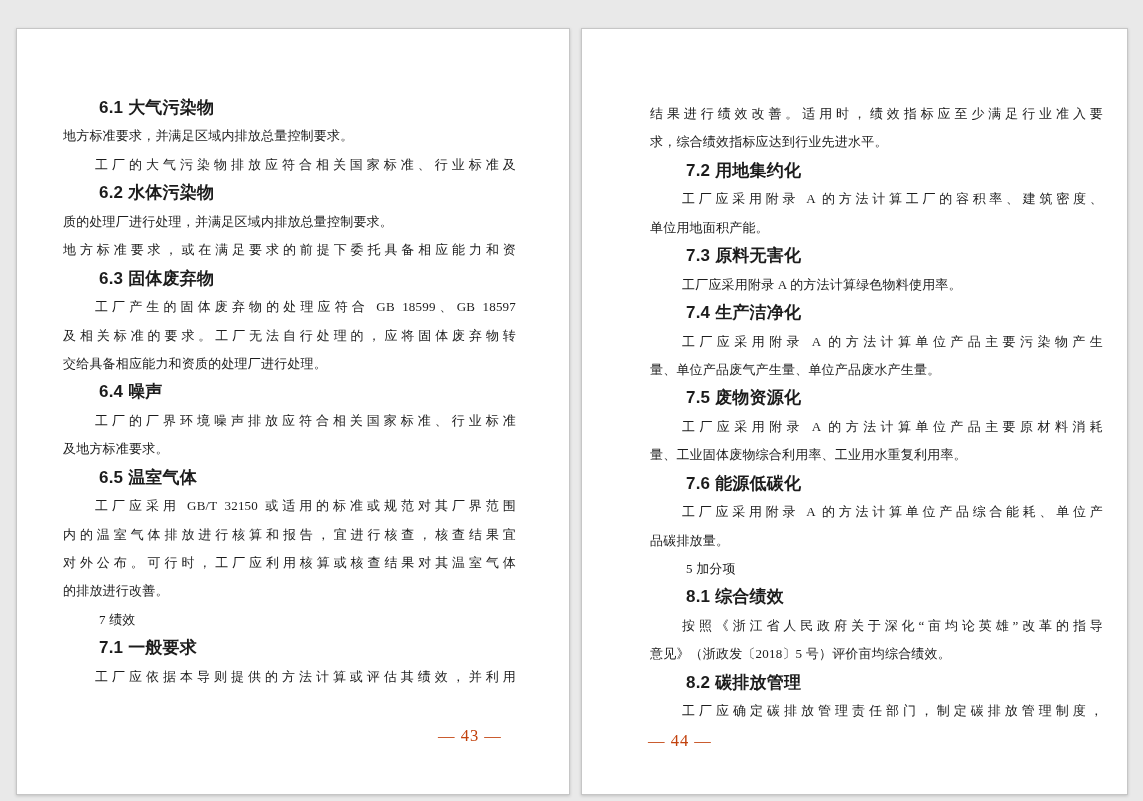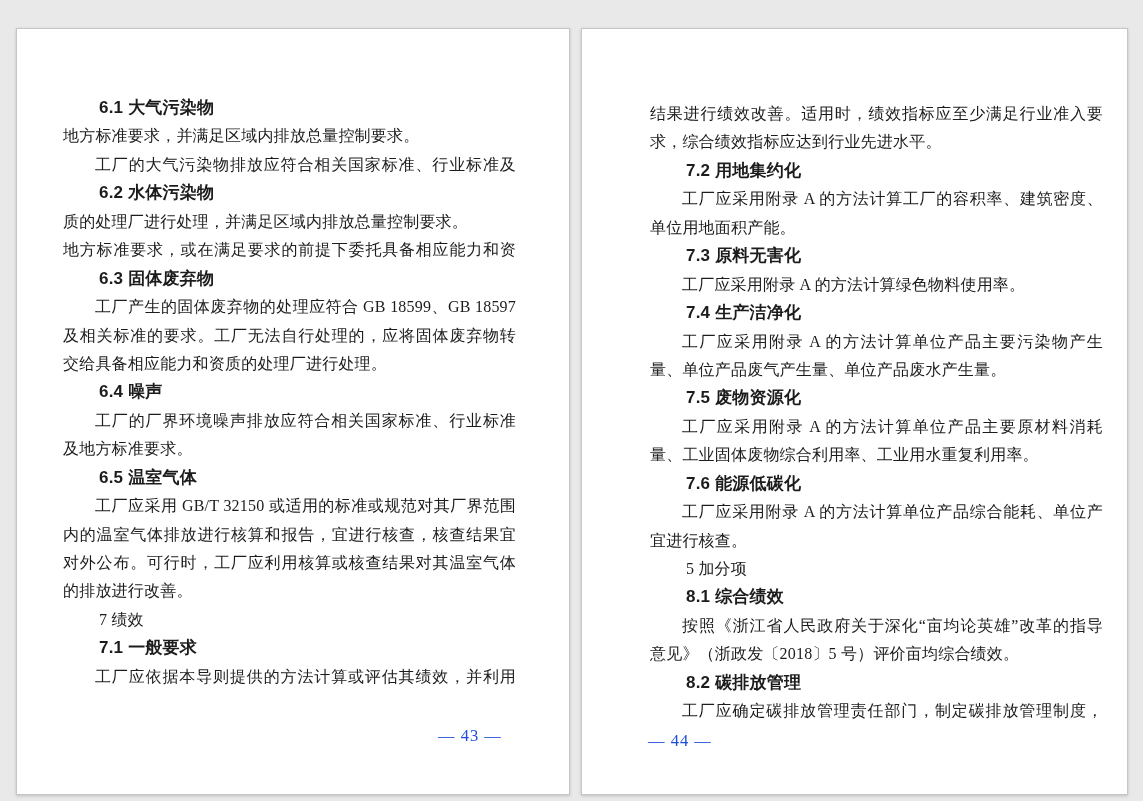--- a/index.html
+++ b/index.html
@@ -25,21 +25,21 @@
   .textarea{
     position:absolute;
     width:453px;
     color:#1c1c1c;
   }
   .page-left .textarea{left:46px;top:65px;}
   .page-right .textarea{left:68px;top:71px;}
   .line{
     height:28.45px;
     line-height:28.45px;
-    font-size:16px;
+    font-size:13px;
     white-space:nowrap;
     letter-spacing:0.2px;
   }
   .line.just{
     white-space:normal;
     text-align:justify;
     text-align-last:justify;
     text-justify:inter-character;
   }
   .h1{
@@ -52,21 +52,21 @@
     font-family:"Liberation Sans","DejaVu Sans",sans-serif;
     font-size:17px;
   }
   .p-first{padding-left:32px;}
   .p-single{padding-left:32px;}
   .p-cont{padding-left:0;}
   .p-last{padding-left:0;}
   .pagenum{
     position:absolute;
     font-size:16.5px;
-    color:#1d4ed8;
+    color:#c2410c;
     letter-spacing:1px;
     white-space:nowrap;
     text-align:center;
   }
   .pagenum-left{left:421px;top:697px;}
   .pagenum-right{left:66px;top:702px;}
 </style>
 </head>
 <body>
 
@@ -109,21 +109,21 @@
         <div class="line h2">7.3 原料无害化</div>
         <div class="line p-single">工厂应采用附录 A 的方法计算绿色物料使用率。</div>
         <div class="line h2">7.4 生产洁净化</div>
         <div class="line p-first just">工厂应采用附录 A 的方法计算单位产品主要污染物产生</div>
         <div class="line p-last">量、单位产品废气产生量、单位产品废水产生量。</div>
         <div class="line h2">7.5 废物资源化</div>
         <div class="line p-first just">工厂应采用附录 A 的方法计算单位产品主要原材料消耗</div>
         <div class="line p-last">量、工业固体废物综合利用率、工业用水重复利用率。</div>
         <div class="line h2">7.6 能源低碳化</div>
         <div class="line p-first just">工厂应采用附录 A 的方法计算单位产品综合能耗、单位产</div>
-        <div class="line p-last">宜进行核查。</div>
+        <div class="line p-last">品碳排放量。</div>
         <div class="line h1">5 加分项</div>
         <div class="line h2">8.1 综合绩效</div>
         <div class="line p-first just">按照《浙江省人民政府关于深化“亩均论英雄”改革的指导</div>
         <div class="line p-last">意见》（浙政发〔2018〕5 号）评价亩均综合绩效。</div>
         <div class="line h2">8.2 碳排放管理</div>
         <div class="line p-first just">工厂应确定碳排放管理责任部门，制定碳排放管理制度，</div>
       </div>
     <div class="pagenum pagenum-right">— 44 —</div>
   </div>
 

